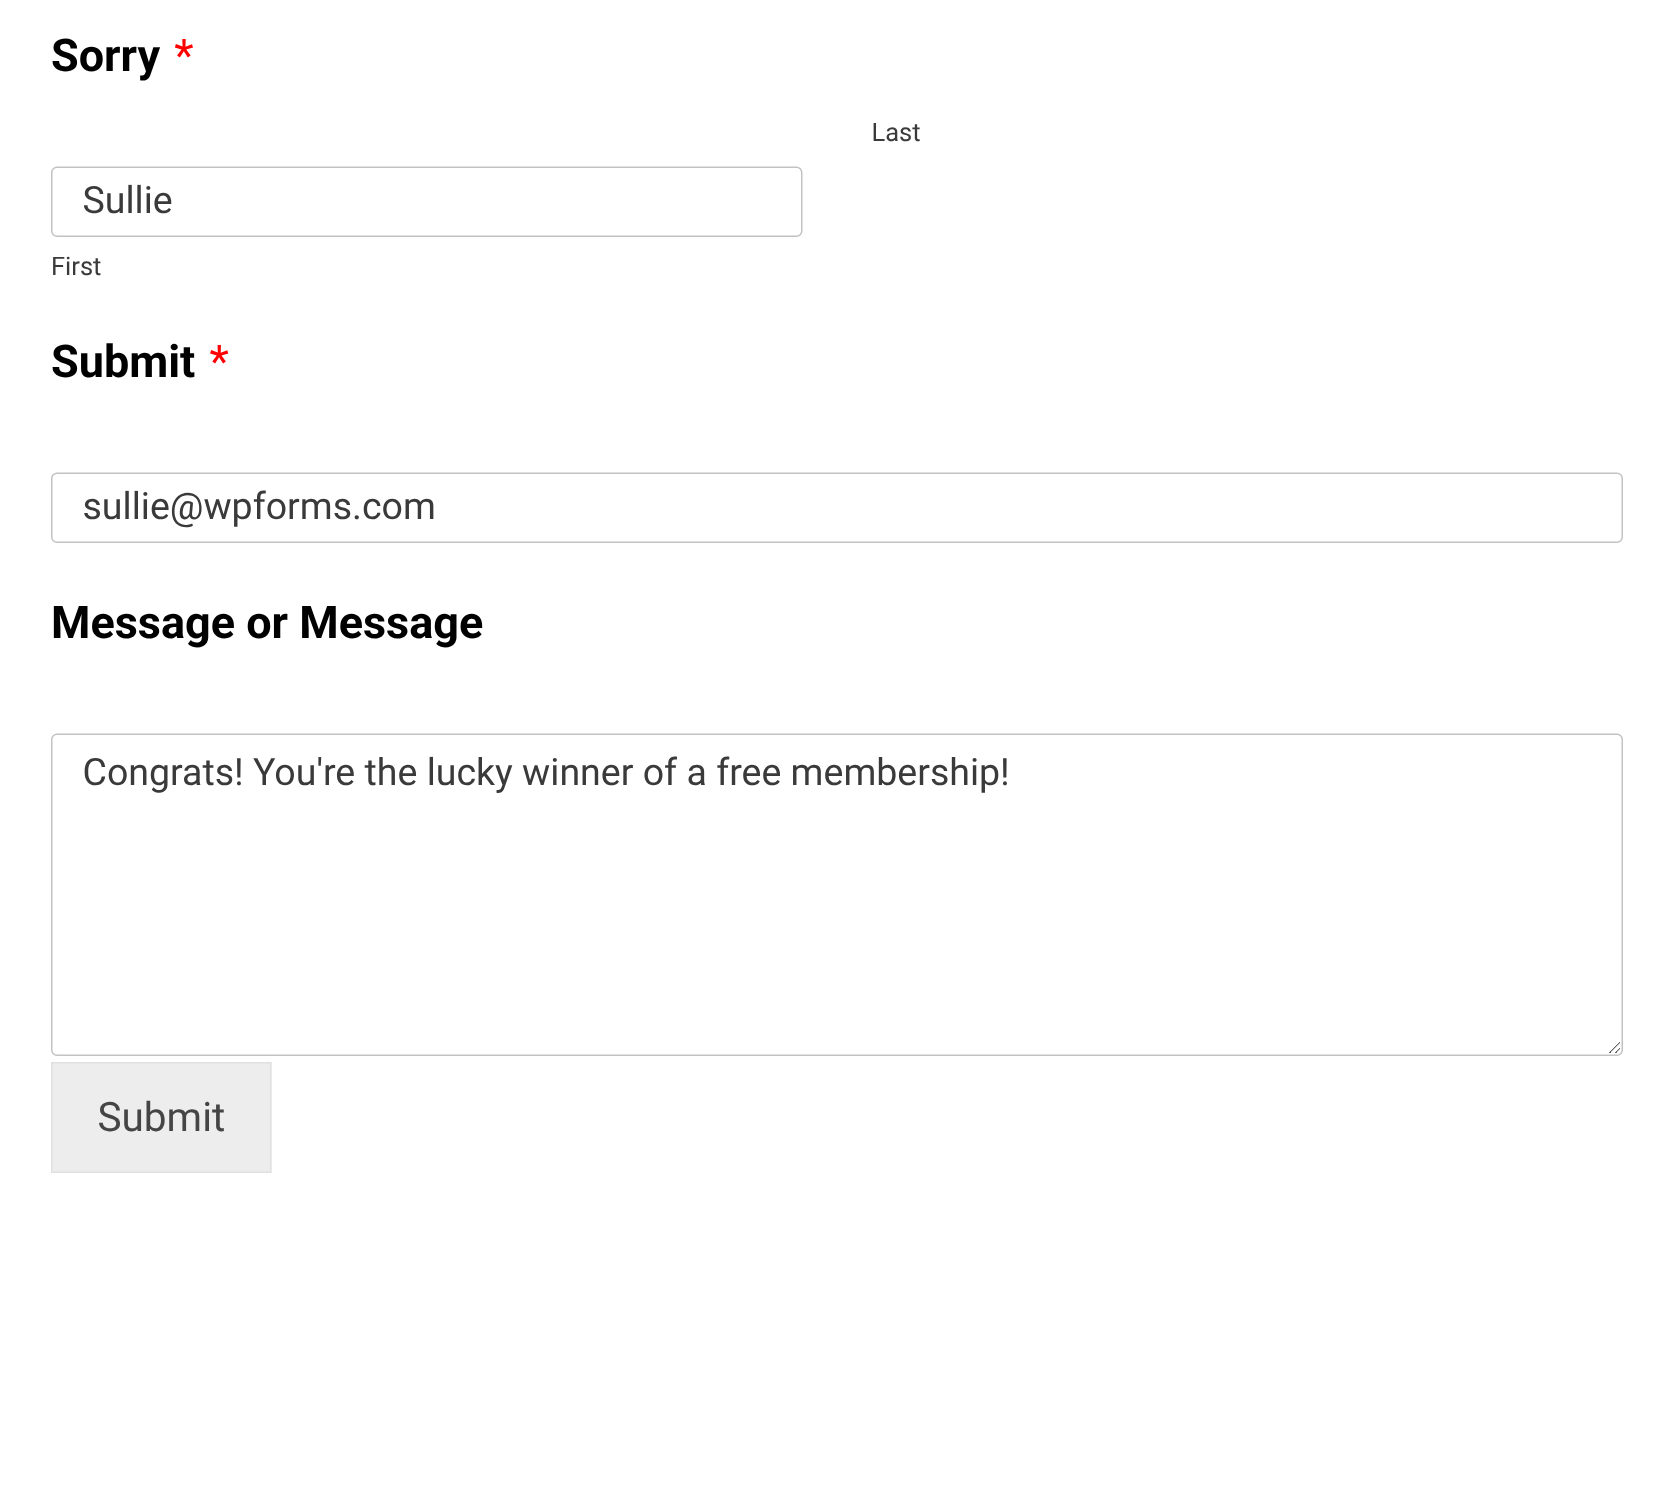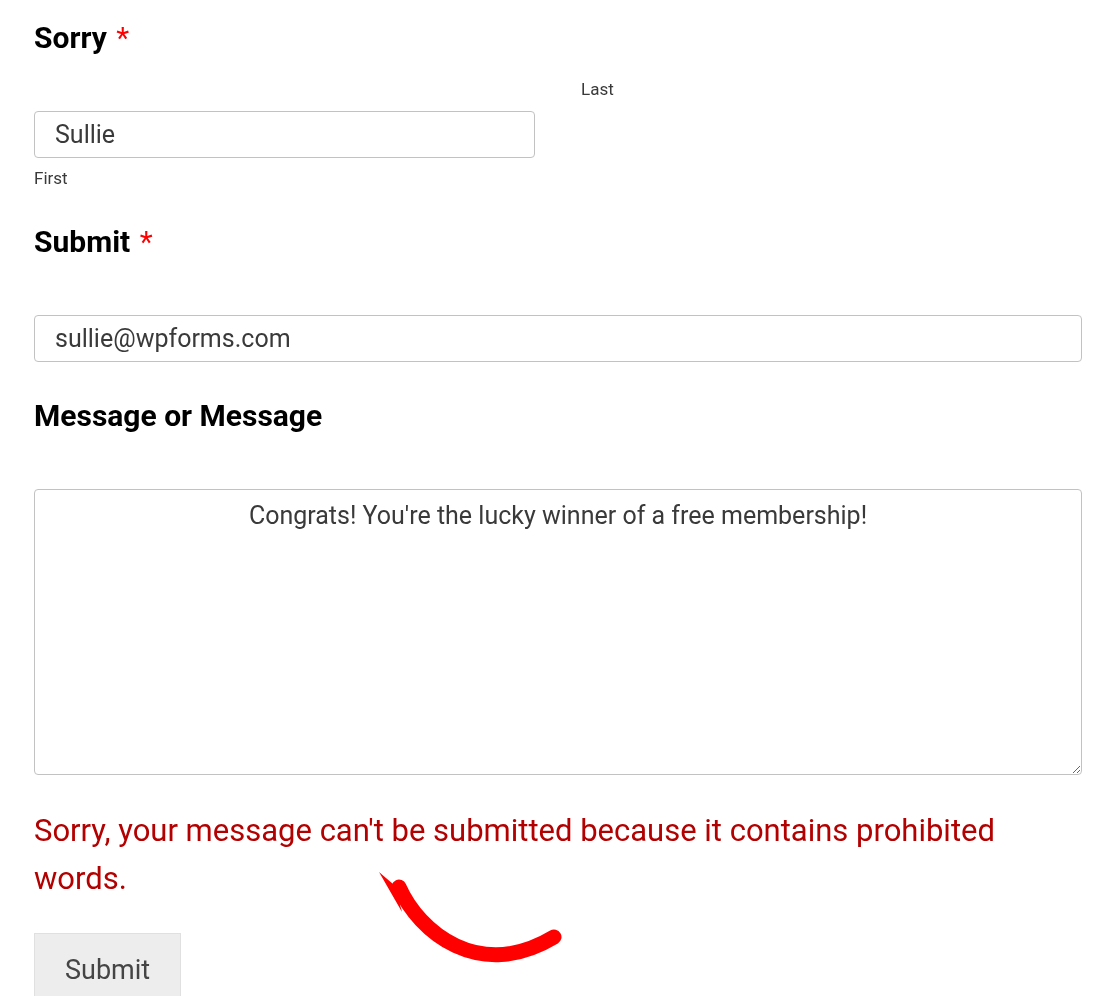--- a/index.html
+++ b/index.html
@@ -49,24 +49,23 @@
       border: 1px solid #c2c2c2;
       border-radius: 4px;
       padding: 8px 20px;
       font-size: 25px;
       font-family: inherit;
       color: #3a3a3a;
       background: #fff;
       margin-top: 42px;
     }
     textarea {
-      height: 286px;
+      height: 215px;
       resize: both;
       line-height: 1.4;
-      text-align: center;
     }
     .error-message {
       font-size: 31px;
       color: #b30000;
       line-height: 1.55;
       margin-top: 28px;
       margin-bottom: 30px;
       position: relative;
     }
     .arrow-annotation {
@@ -116,23 +115,16 @@
     <input type="email" value="sullie@wpforms.com" style="">
   </div>
 
   <div class="field-group" style="margin-bottom:0">
     <label class="field-label">
       <span>Message or Message</span>
     </label>
     <textarea style="">Congrats! You're the lucky winner of a free membership!</textarea>
   </div>
 
-  <div class="error-message">
-    <span>Sorry, your message can't be submitted because it contains prohibited words.</span>
-    <svg class="arrow-annotation" viewBox="0 0 200 140" xmlns="http://www.w3.org/2000/svg">
-      <path d="M 10 10 L 45 40 L 25 20 L 55 25 L 25 20 L 33 50 Z" fill="#ff0000"></path>
-      <path d="M 30 25 C 50 70, 110 120, 185 75" stroke="#ff0000" stroke-width="15" fill="none" stroke-linecap="round"></path>
-    </svg>
-  </div>
 
   <button type="submit" class="submit-button">Submit</button>
 
 </form>
 
 </body></html>

